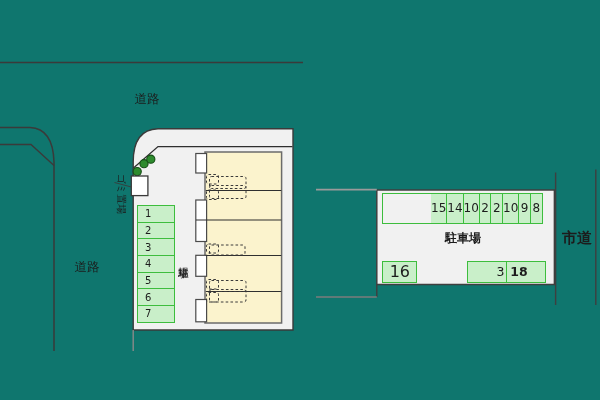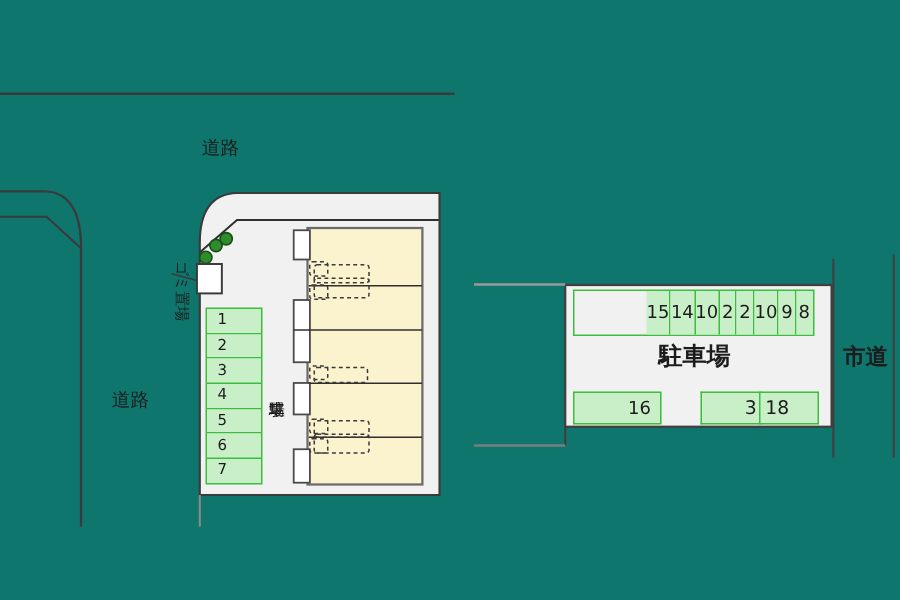--- a/index.html
+++ b/index.html
@@ -7,38 +7,38 @@
     position:relative; width:600px; height:400px; background:#0f766e;
     overflow:hidden; font-family:"DejaVu Sans", sans-serif; color:#1c1c1c;
   }
   svg.base { position:absolute; left:0; top:0; width:600px; height:400px; }
 
   .lbl { position:absolute; transform:translate(-50%,-50%); white-space:nowrap; color:#1c1c1c; }
   .road-top   { left:147px; top:99px;  font-size:12.5px; }
   .road-left  { left:87px;  top:267px; font-size:12.5px; }
   .garbage    { left:121px; top:194px; font-size:10px; transform:translate(-50%,-50%) rotate(90deg); }
   .pk-left    { left:184px; top:259px; font-size:10.5px; writing-mode:vertical-rl; text-orientation:upright; }
-  .pk-right   { left:463px; top:238px; font-size:16px; font-weight:600; }
+  .pk-right   { left:463px; top:238px; font-size:12px; font-weight:600; }
   .city-road  { left:577px; top:238px; font-size:15px; font-weight:600; }
 
   .stall-box { position:absolute; box-sizing:border-box; border:1.4px solid var(--stall-border,#3dbd3d); }
   .stalls-left  { left:137px; top:205px; width:37.5px; height:117.8px; display:flex; flex-direction:column; }
   .stall-l { flex:1; background:var(--stall-fill,#c9efc9); border-bottom:1.3px solid var(--stall-border,#3dbd3d);
              display:flex; align-items:center; padding-left:7px; font-size:10px; box-sizing:border-box; }
   .stall-l:last-child { border-bottom:none; }
   .stalls-right { left:382px; top:192.5px; width:160.5px; height:31.8px; display:flex;padding-left:48px; }
   .stall-r { flex:1; background:var(--stall-fill,#c9efc9); border-right:1.3px solid var(--stall-border,#3dbd3d);
              display:flex; align-items:center; justify-content:center; font-size:12px; box-sizing:border-box; }
   .stall-r:last-child { border-right:none; }
-  .stall-16 { left:382px; top:260.5px; width:59px; height:22.8px; background:var(--stall-fill,#c9efc9);
-              display:flex; align-items:center; justify-content:flex-end; padding-right:6px; font-size:12px; }
+  .stall-16 { left:382px; top:260.5px; width:35px; height:22.8px; background:var(--stall-fill,#c9efc9);
+              display:flex; align-items:center; justify-content:flex-end; padding-right:6px; font-size:16px; }
   .stall-17 { left:467px; top:260.5px; width:40.5px; height:22.8px; background:var(--stall-fill,#c9efc9);
               border-right:none; display:flex; align-items:center; justify-content:flex-end; padding-right:3px; font-size:12.5px; }
   .stall-18 { left:506.2px; top:260.5px; width:39.8px; height:22.8px; background:var(--stall-fill,#c9efc9);
-              display:flex; align-items:center; justify-content:flex-start; padding-left:3px; font-size:12.5px; }
+              display:flex; align-items:center; justify-content:flex-start; padding-left:3px; font-size:12.5px;font-weight:bold; }
 </style>
 </head>
 <body>
 
 <div class="canvas">
 
   <svg class="base" viewBox="0 0 600 400">
 
     <line x1="0" y1="62.5" x2="303" y2="62.5" stroke="#3a3a3a" stroke-width="1.6"></line>
     <path d="M 0 127.5 H 30 Q 53 128.5 54 162 V 351" fill="none" stroke="#3a3a3a" stroke-width="1.5"></path>

